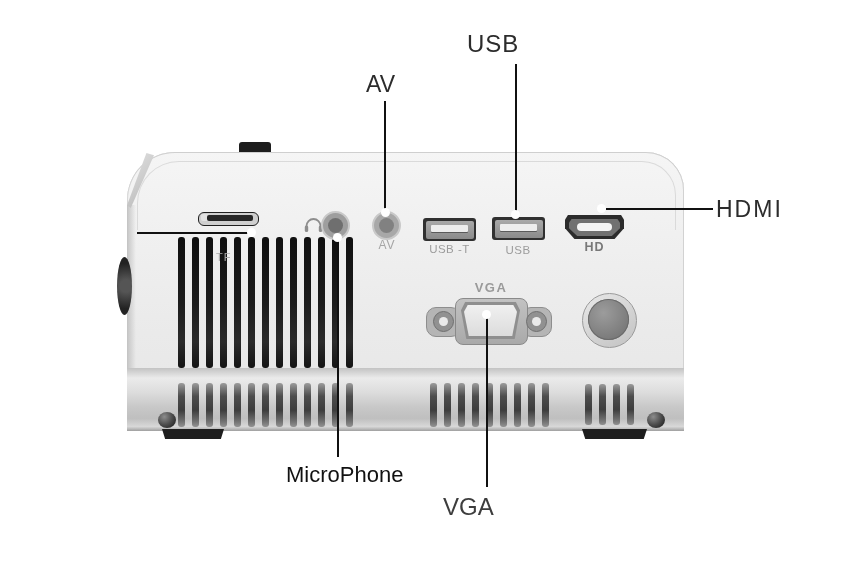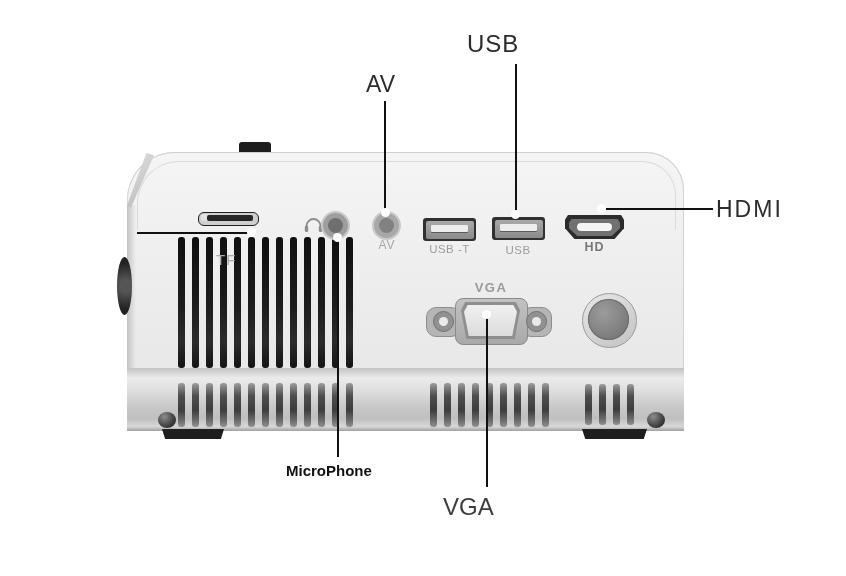--- a/index.html
+++ b/index.html
@@ -93,24 +93,24 @@
   .dot{width:9px;height:9px;border-radius:50%;background:#fff;}
   #dot-tf{left:247px;top:228px;} #dot-av{left:381px;top:207.5px;}
   #dot-usb{left:511px;top:210px;} #dot-hdmi{left:597px;top:204px;}
   #dot-mic{left:333px;top:233px;} #dot-vga{left:482px;top:310px;}
 
   
   .callout{color:#2c2c2c;white-space:nowrap;}
   #lbl-av{left:366px;top:71px;font-size:23px;}
   #lbl-usb{left:467px;top:30px;font-size:24px;letter-spacing:1px;}
   #lbl-hdmi{left:716px;top:196px;font-size:23px;letter-spacing:2px;}
-  #lbl-mic{left:286px;top:462px;font-size:15px;font-weight:700;color:#111;}
+  #lbl-mic{left:286px;top:462px;font-size:22px;font-weight:400;color:#111;}
   #lbl-vga-callout{left:443px;top:493px;font-size:24px;color:#3d3d3d;}
   .portlbl{color:#9c9c9c;text-align:center;white-space:nowrap;}
-  #lbl-tf{left:216px;top:223px;font-size:15px;color:#ababab;letter-spacing:1px;margin-top:28px;}
+  #lbl-tf{left:216px;top:223px;font-size:11px;color:#ababab;letter-spacing:1px;margin-top:28px;}
   #lbl-av-port{left:374px;top:238px;width:26px;font-size:12px;color:#a5a5a5;letter-spacing:1px;}
   #lbl-usbt{left:421px;top:243px;width:57px;font-size:11.5px;letter-spacing:.5px;}
   #lbl-usb-port{left:492px;top:244px;width:52px;font-size:11.5px;letter-spacing:.5px;}
   #lbl-hd{left:565px;top:240px;width:59px;font-size:12.5px;font-weight:700;color:#787878;letter-spacing:1px;}
   #lbl-vga-port{left:456px;top:280px;width:70px;font-size:13px;font-weight:700;color:#9a9a9a;letter-spacing:1.5px;}
 </style>
 </head>
 <body>
 
 <div class="stage">

